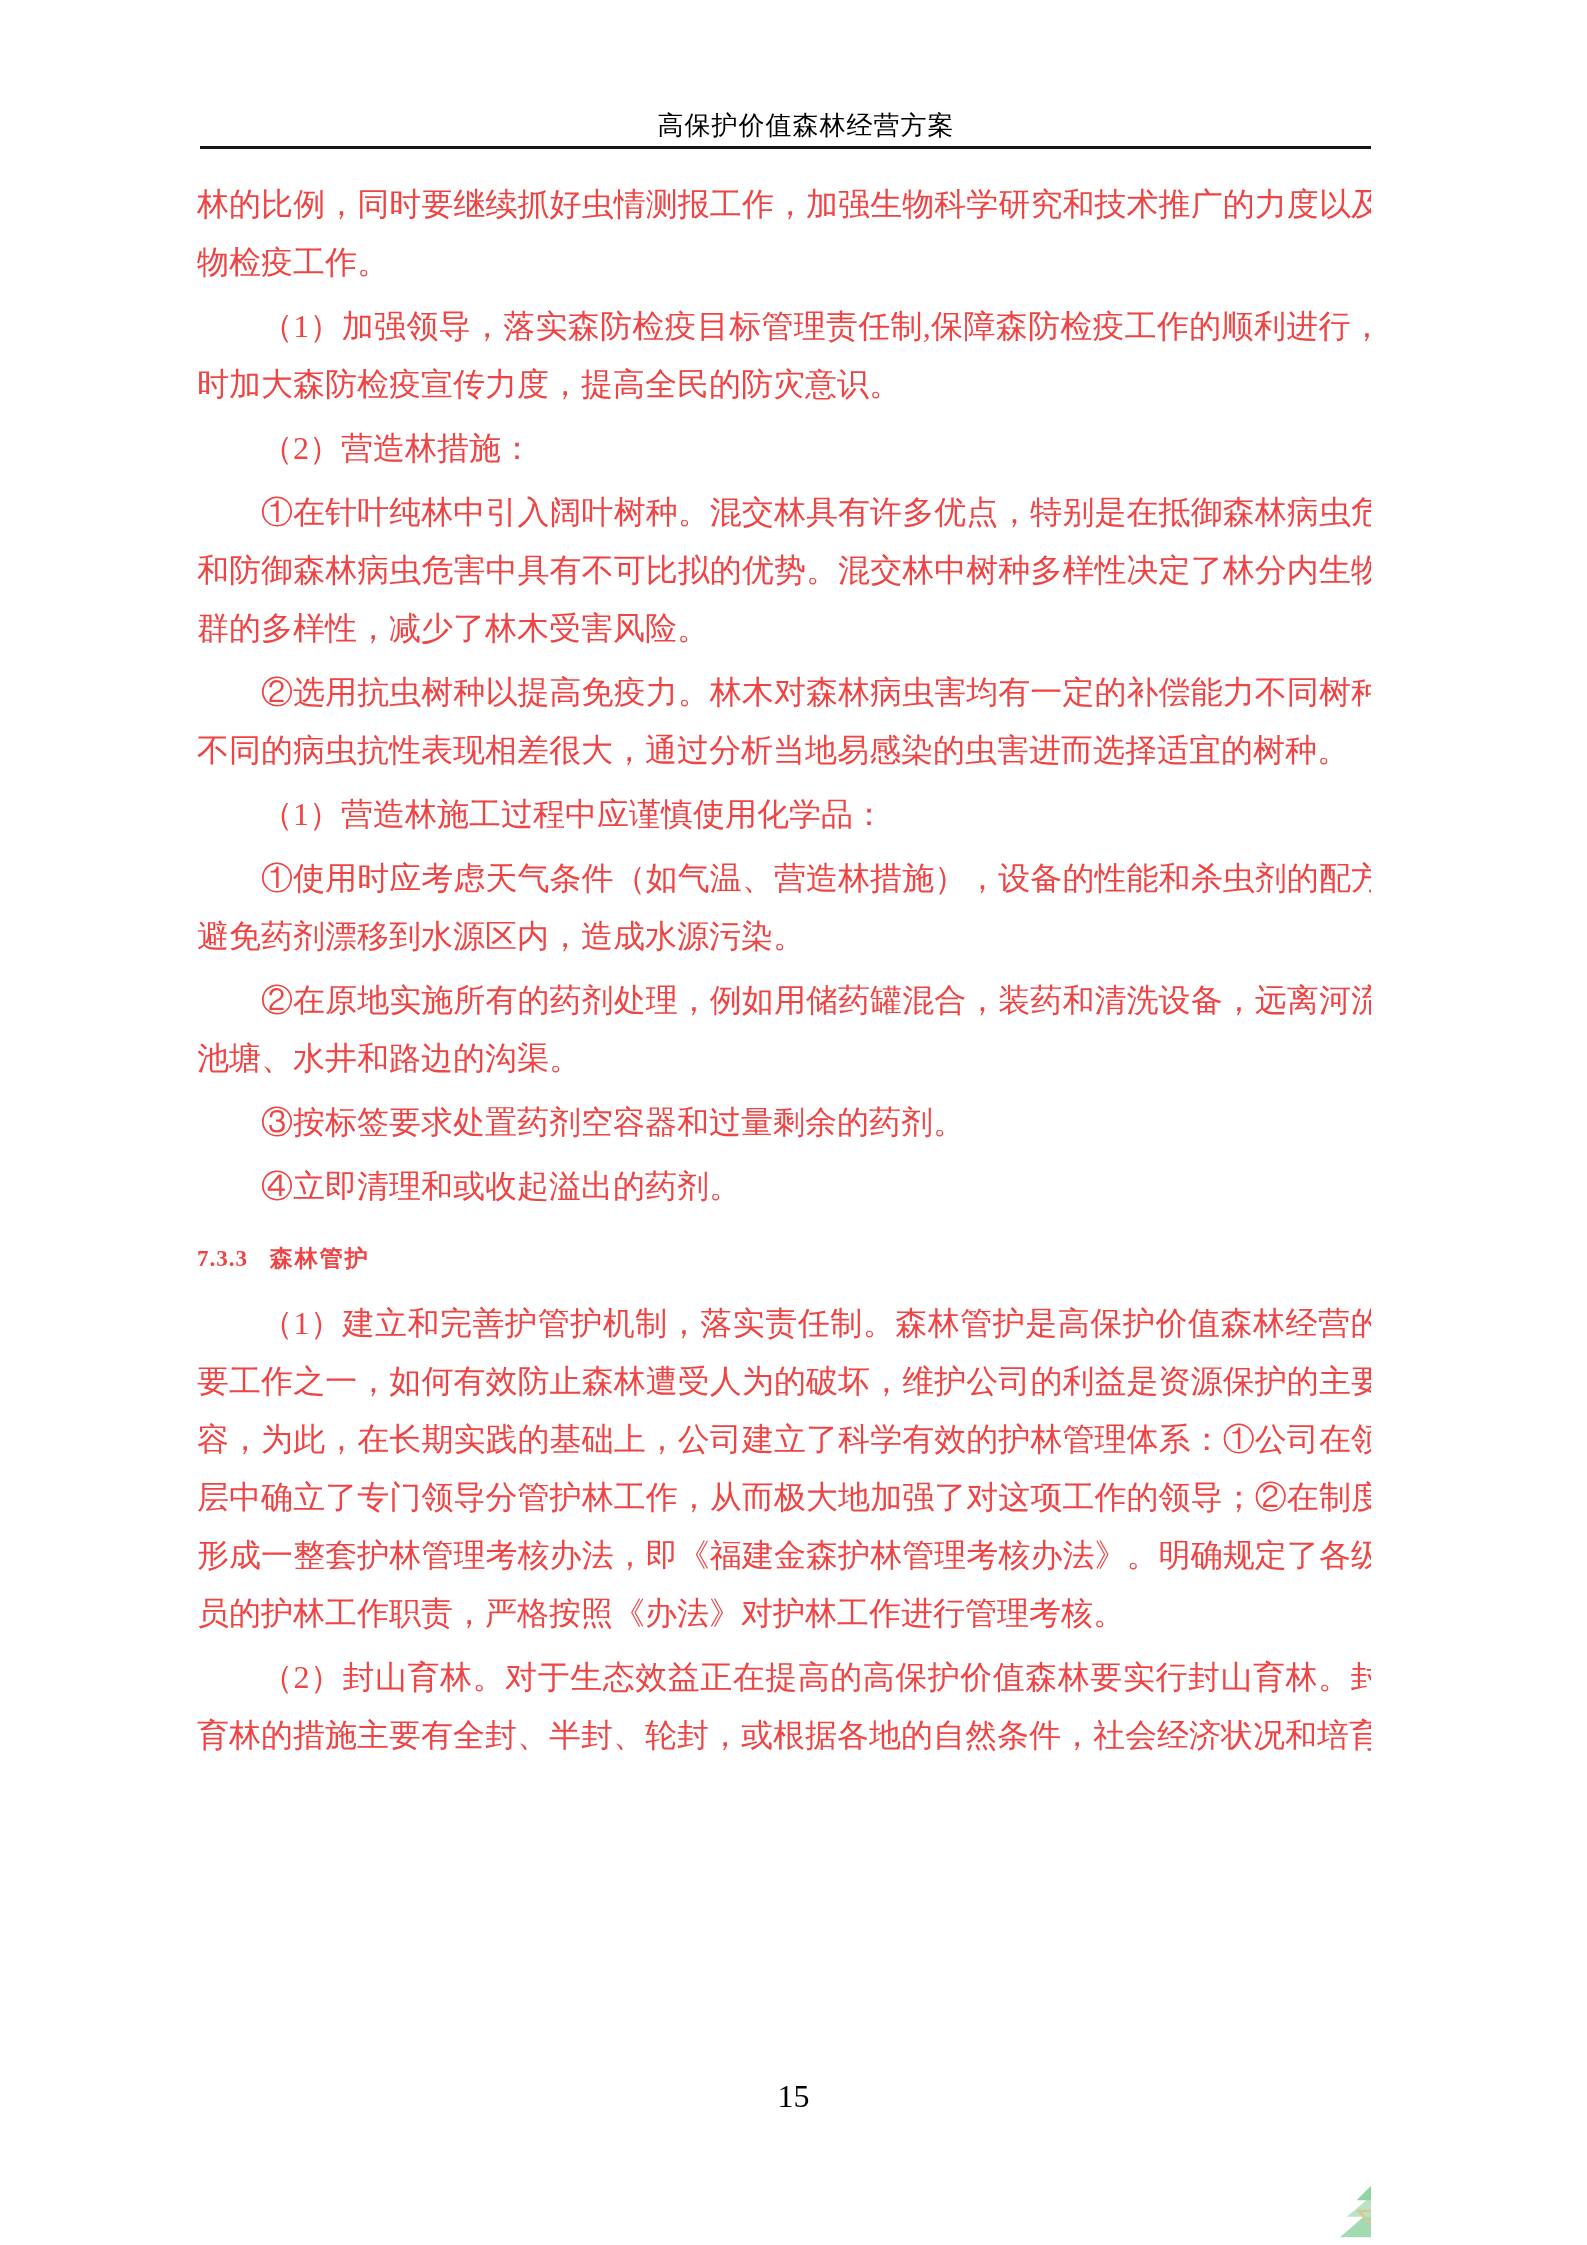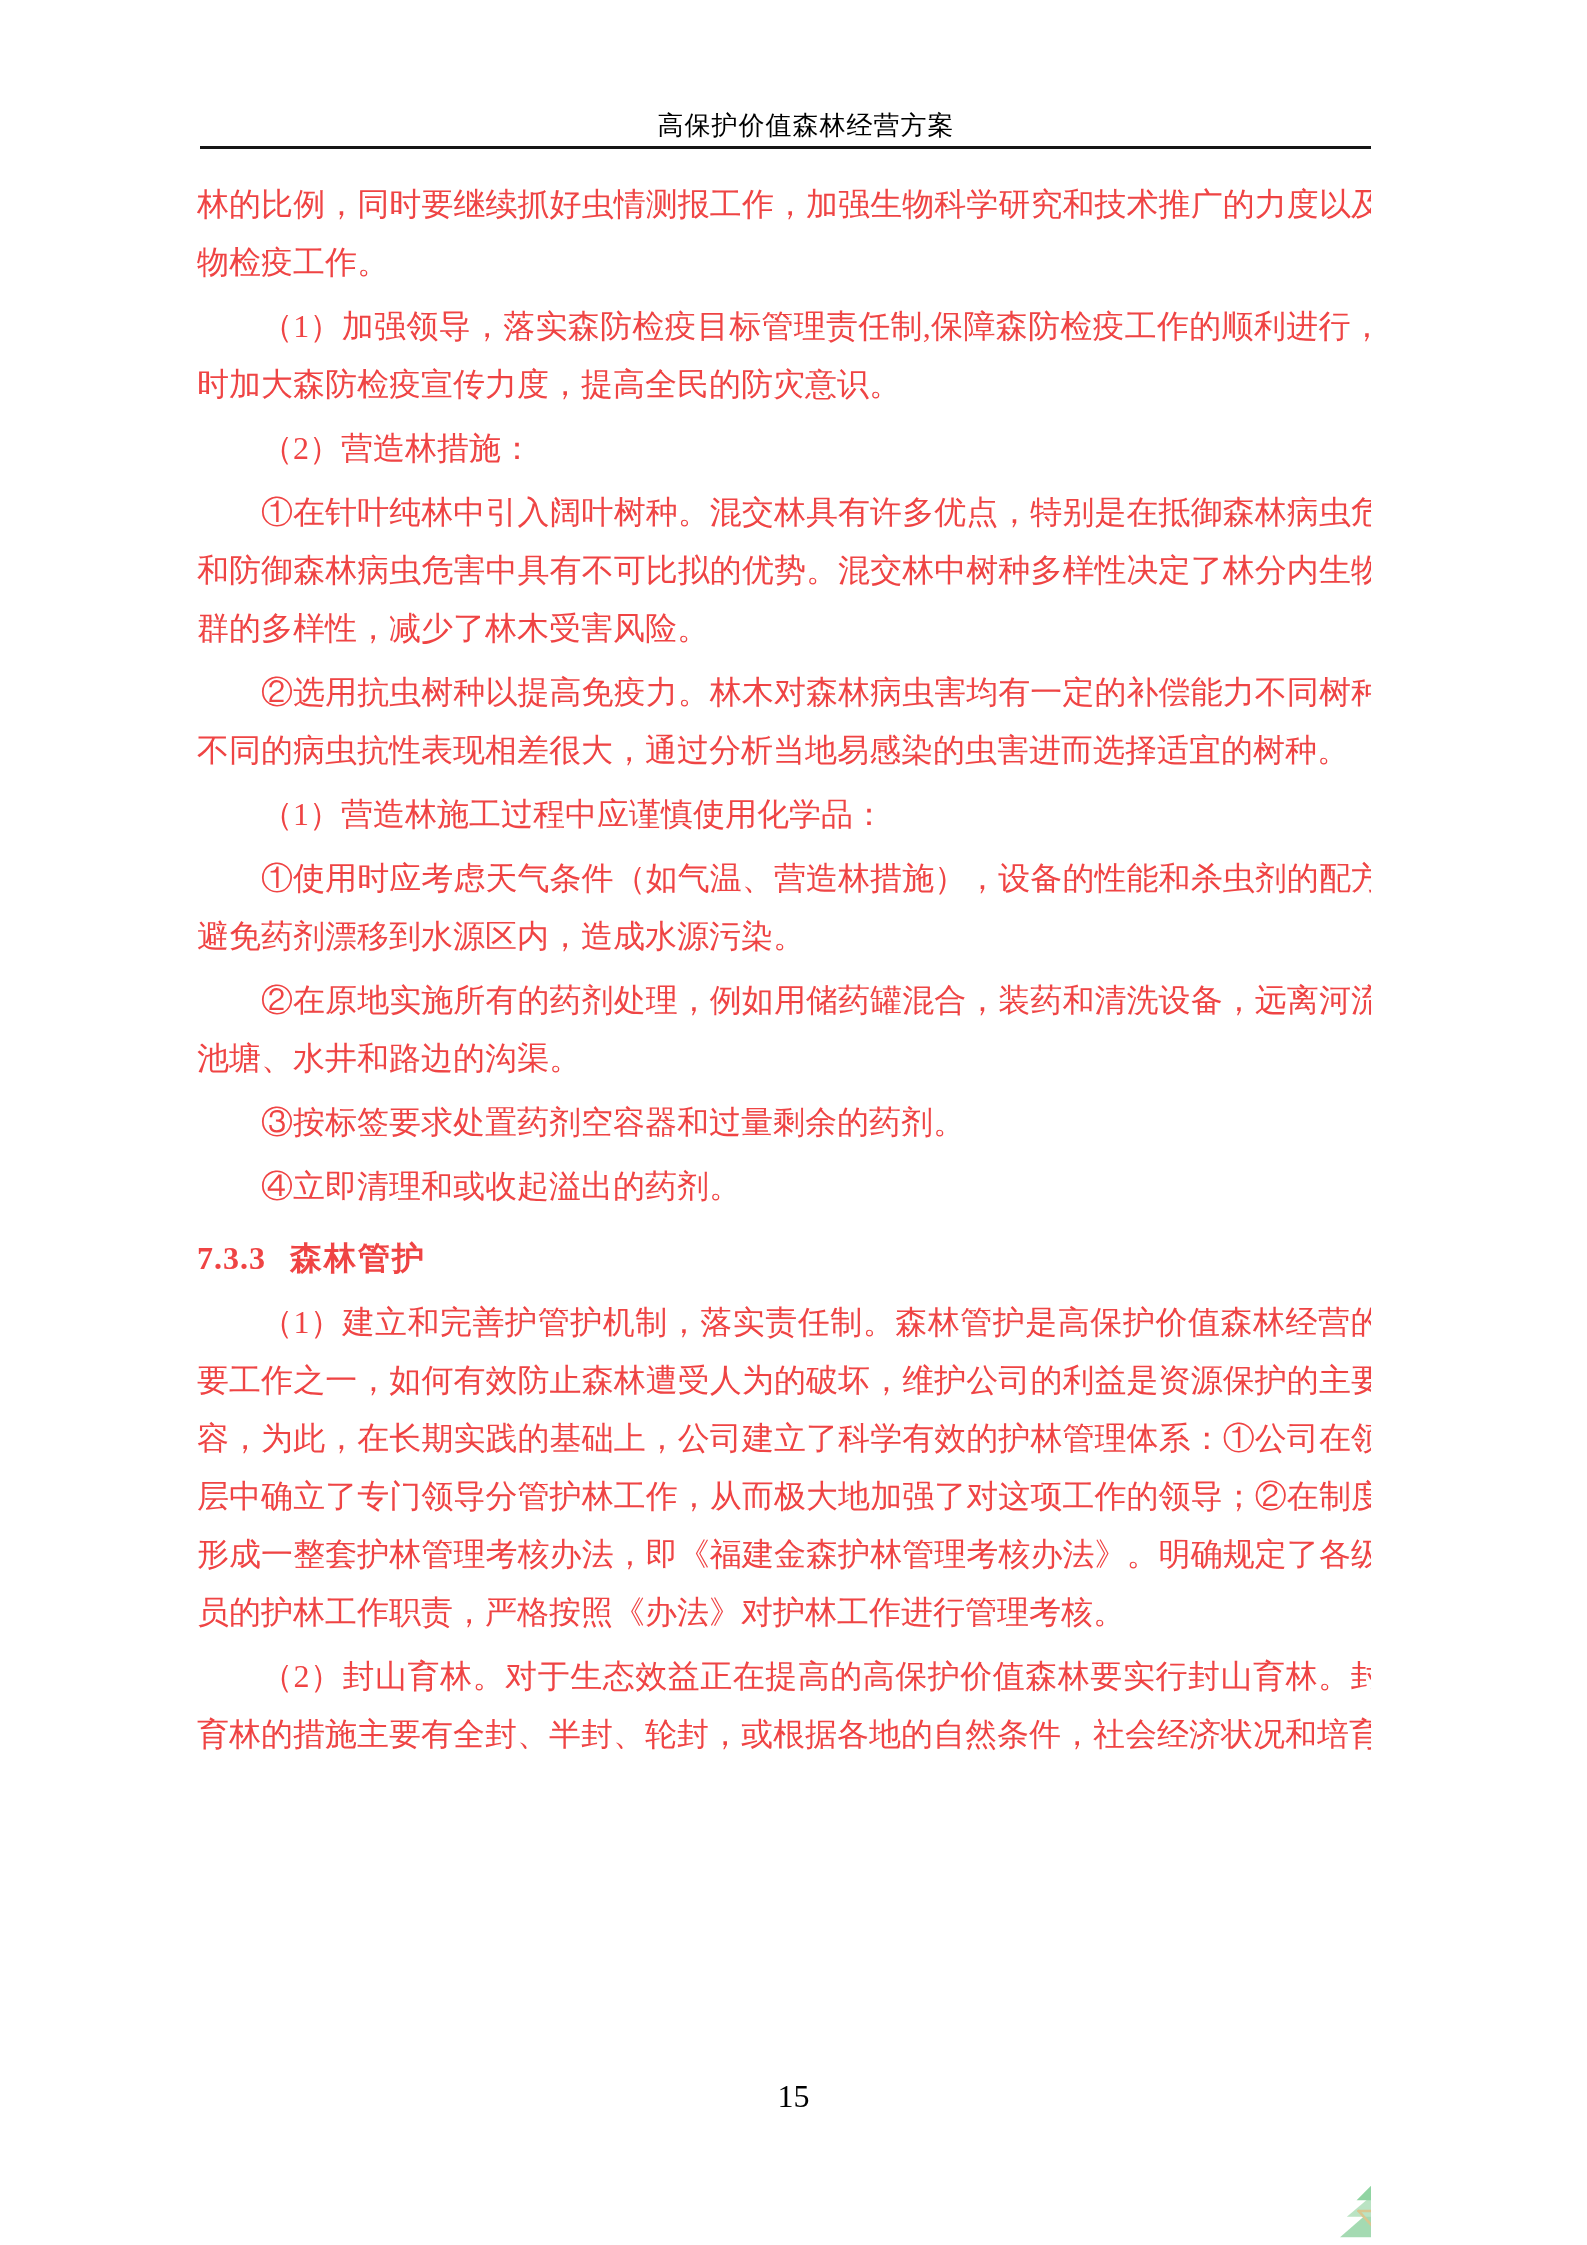--- a/index.html
+++ b/index.html
@@ -50,21 +50,21 @@
   .content p {
     margin: 6px 0 0 0;
     text-indent: 2em;
   }
   .content p.continuation {
     margin-top: 0;
     text-indent: 0;
   }
   .content h2.section-heading {
     margin: 14px 0 0 0;
-    font-size: 32px;
+    font-size: 23px;
     line-height: 58px;
     font-weight: bold;
     text-align: left;
   }
   .content h2 .section-num {
     font-family: "Liberation Serif", "DejaVu Serif", serif;
     font-weight: bold;
     letter-spacing: 1px;
   }
   .content h2 .section-ttl {

